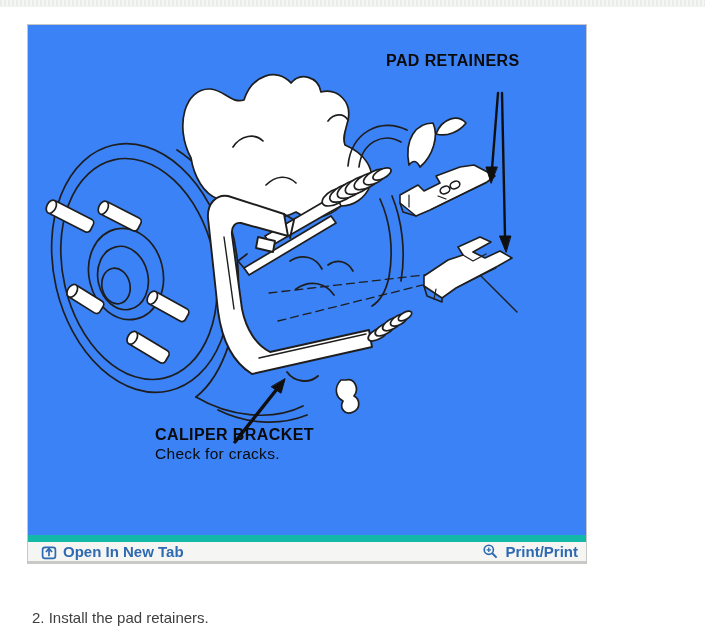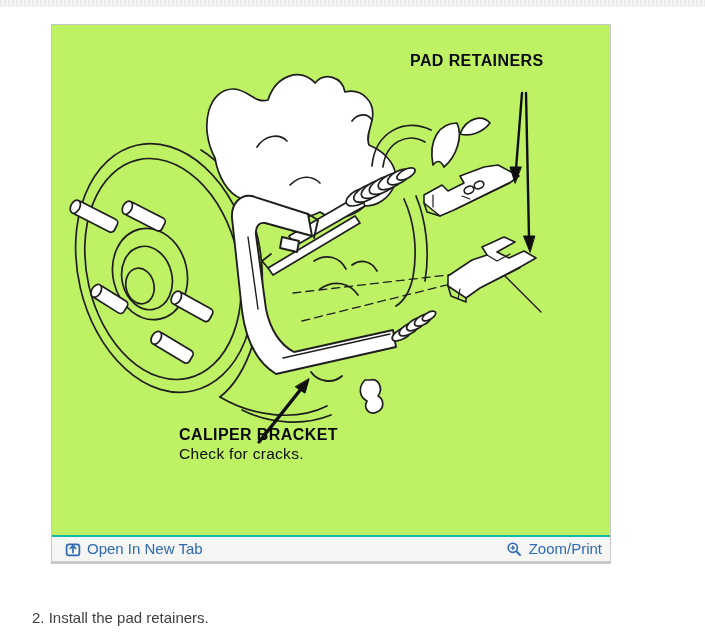--- a/index.html
+++ b/index.html
@@ -9,34 +9,34 @@
     font-family:"Liberation Sans", sans-serif;
   }
   .top-rule{
     position:absolute;top:0;left:0;width:705px;height:6px;
     background:repeating-linear-gradient(90deg,#e9ece8 0 2px,#f6f6f4 2px 4px);
     border-bottom:1px solid #f1f1ef;
   }
   .figure-box{
     position:absolute;left:27px;top:24px;width:560px;height:540px;
     border:1px solid #c6c6c4;border-bottom-width:3px;border-bottom-color:#c9c9c7;
-    background:#bef264;box-sizing:border-box;
-    display:flex;flex-direction:column;margin-left:24px;
+    background:#3b82f6;box-sizing:border-box;
+    display:flex;flex-direction:column;
   }
   .diagram-area{position:relative;flex:1;}
   .diagram-area svg.main{display:block;}
   .callout{position:absolute;color:#0a0a0a;}
   .callout-title{font-weight:bold;font-size:16px;line-height:19px;letter-spacing:.4px;white-space:nowrap;}
   .callout-title.indent{margin-left:5px;}
   .callout-note{font-size:15.5px;line-height:20px;letter-spacing:.3px;white-space:nowrap;}
   .pad-callout{left:353px;top:26px;}
   .caliper-callout{left:127px;top:400px;}
   .figure-footer{
     height:26px;display:flex;align-items:center;justify-content:space-between;
-    padding:0 8px 0 13px;background:#f5f5f3;border-top:2px solid #14b8a6;
+    padding:0 8px 0 13px;background:#f5f5f3;border-top:7px solid #14b8a6;font-weight:bold;
   }
   .flink{
     display:flex;align-items:center;gap:6px;color:#2e6ab1;text-decoration:none;
     font-size:15px;line-height:16px;white-space:nowrap;cursor:pointer;
   }
   .licon{display:block;}
   .step-text{
     position:absolute;left:32px;top:608px;font-size:15px;line-height:20px;color:#3e3e3e;
   }
 </style>
@@ -206,19 +206,19 @@
           <path d="M 4.9,8 L 8,4.6 L 11.1,8" fill="none" stroke="currentColor" stroke-width="1.7"></path>
         </svg>
         <span>Open In New Tab</span>
       </a>
       <a href="#" class="flink">
         <svg class="licon" width="17" height="17" viewBox="0 0 17 17">
           <circle cx="6.8" cy="6.8" r="4.6" fill="none" stroke="currentColor" stroke-width="1.6"></circle>
           <path d="M 4.6,6.8 L 9,6.8 M 6.8,4.6 L 6.8,9" stroke="currentColor" stroke-width="1.3"></path>
           <path d="M 10.2,10.2 L 14.6,14.6" stroke="currentColor" stroke-width="2"></path>
         </svg>
-        <span>Zoom/Print</span>
+        <span>Print/Print</span>
       </a>
     </div>
   </div>
 
   <div class="step-text">2. Install the pad retainers.</div>
 </div>
 
 </body></html>

